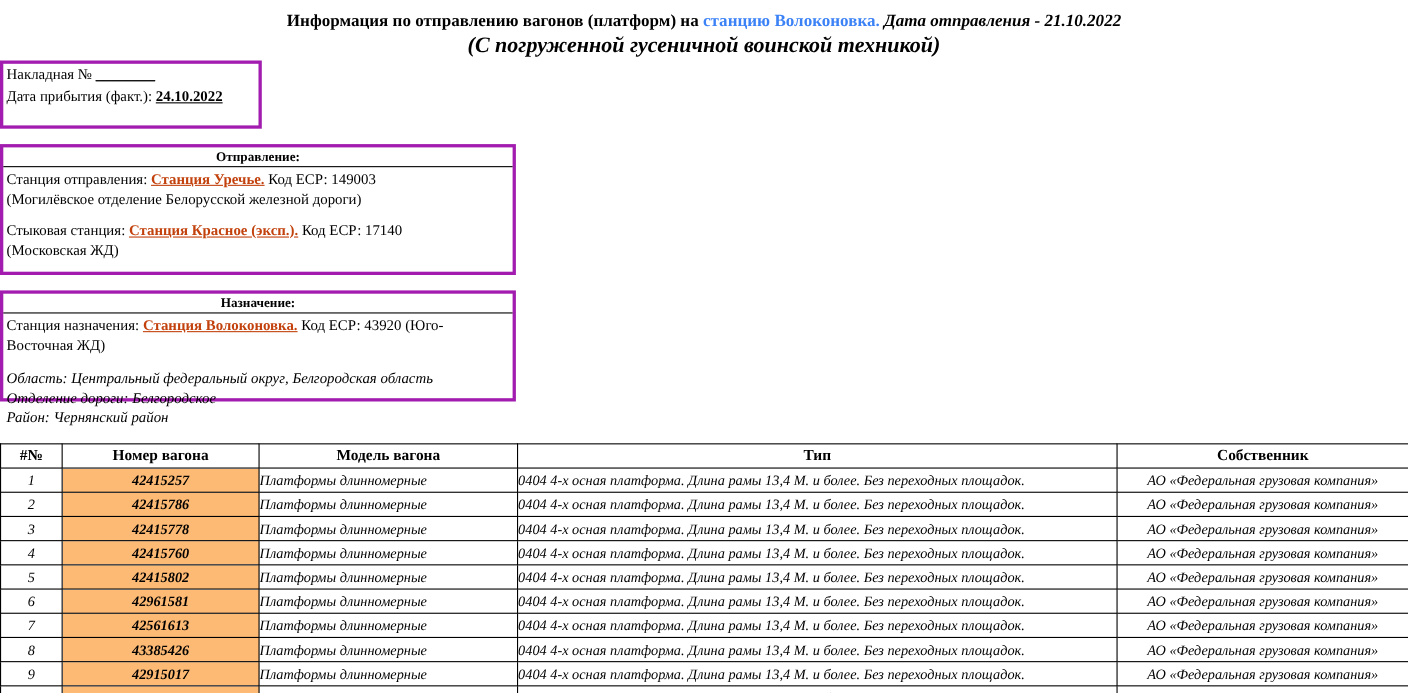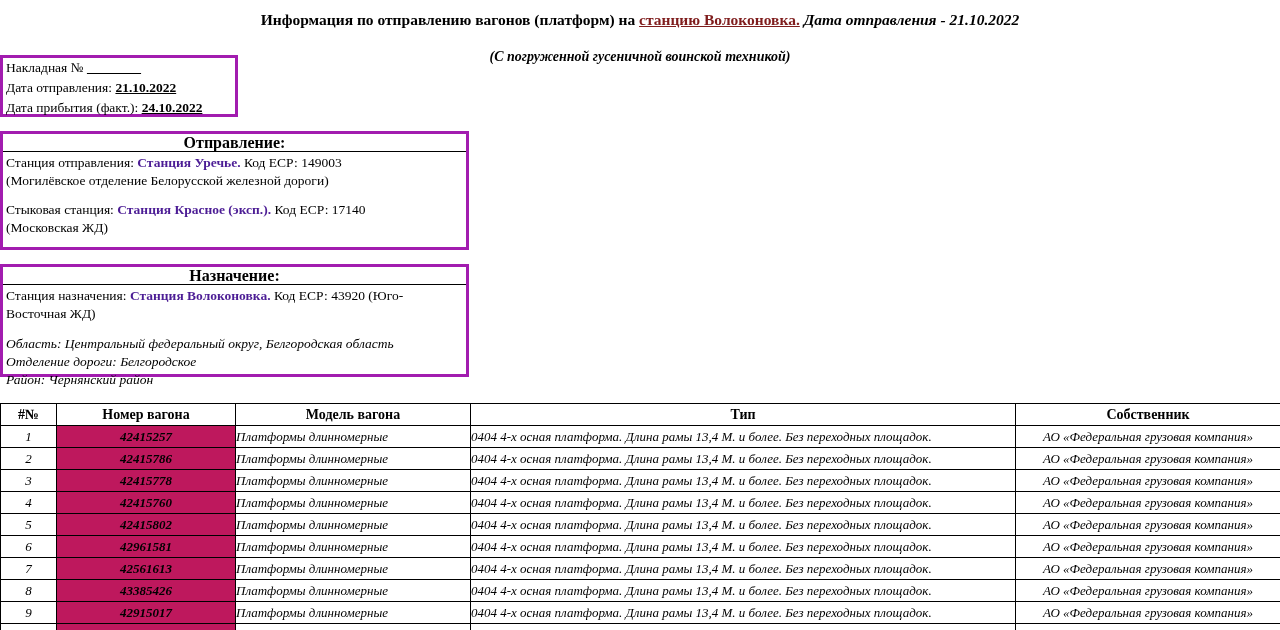--- a/index.html
+++ b/index.html
@@ -26,55 +26,55 @@
     text-align: center;
     padding-top: 10px;
   }
   .title-line1 {
     font-size: 15.5px;
     font-weight: bold;
     line-height: 20px;
     white-space: nowrap;
   }
   .title-line1 .red-underline {
-    color: #7f1d1d;
-    text-decoration: underline;
+    color: #3b82f6;
   }
   .title-line1 .italic-part {
     font-style: italic;
   }
   .title-line2 {
-    font-size: 14px;
+    font-size: 20px;
     font-weight: bold;
     font-style: italic;
     line-height: 20px;
-    margin-top: 17px;
+    margin-top: 1px;
   }
 
   
   .box {
     border: 3px solid #a21caf;
     box-sizing: border-box;
     position: absolute;
   }
   .box .box-head {
     text-align: center;
     font-weight: bold;
     border-bottom: 1px solid #000000;
     line-height: 17px;
-    font-size: 16px;
+    font-size: 12px;
   }
   .box .box-body {
     padding: 1px 2px 2px 2px;
     line-height: 17.5px;
     font-size: 13.5px;
   }
   .red-bold-underline {
-    color: #4c1d95;
-    font-weight: bold;
+    color: #c2410c;
+    font-weight: bold;
+    text-decoration: underline;
   }
   .u-bold {
     font-weight: bold;
     text-decoration: underline;
   }
   .blank-line {
     text-decoration: underline;
   }
 
   
@@ -99,21 +99,21 @@
   #otpravlenie .box-body {
     padding: 2px 3px;
   }
   .gap-line { height: 12px; }
 
   
   #naznachenie {
     left: 0px;
     top: 264px;
     width: 469px;
-    height: 113px;
+    height: 101px;
   }
   #naznachenie .box-body {
     padding: 2px 3px;
   }
   #naznachenie .region-lines {
     margin-top: 13px;
     font-style: italic;
     line-height: 18px;
   }
 
@@ -148,21 +148,21 @@
   col.c-own   { width: 265px; }
 
   td.cell-idx {
     text-align: center;
     font-style: italic;
   }
   td.cell-wagon {
     text-align: center;
     font-weight: bold;
     font-style: italic;
-    background: #be185d;
+    background: #fdba74;
   }
   td.cell-model {
     text-align: left;
     font-style: italic;
   }
   td.cell-type {
     text-align: left;
     font-style: italic;
     padding-left: 4px;
     font-size: 12.5px;
@@ -182,23 +182,20 @@
     <div class="title-line1">
       <span>Информация по отправлению вагонов (платформ) на </span><span class="red-underline">станцию Волоконовка.</span><span class="italic-part"> Дата отправления - 21.10.2022</span>
     </div>
     <div class="title-line2">(С погруженной гусеничной воинской техникой)</div>
   </div>
 
   <div class="box" id="nakladnaya">
     <div class="box-body">
       <div>
         <span>Накладная № </span><span class="blank-line">________</span>
-      </div>
-      <div>
-        <span>Дата отправления: </span><span class="u-bold">21.10.2022</span>
       </div>
       <div>
         <span>Дата прибытия (факт.): </span><span class="u-bold">24.10.2022</span>
       </div>
     </div>
   </div>
 
   <div class="box" id="otpravlenie">
     <div class="box-head">Отправление:</div>
     <div class="box-body">

